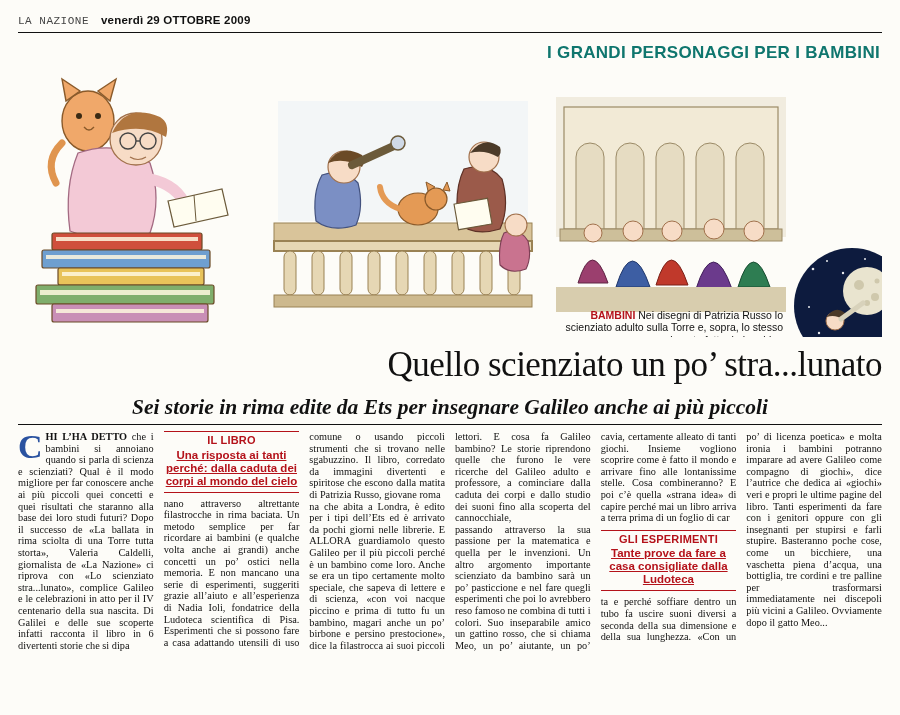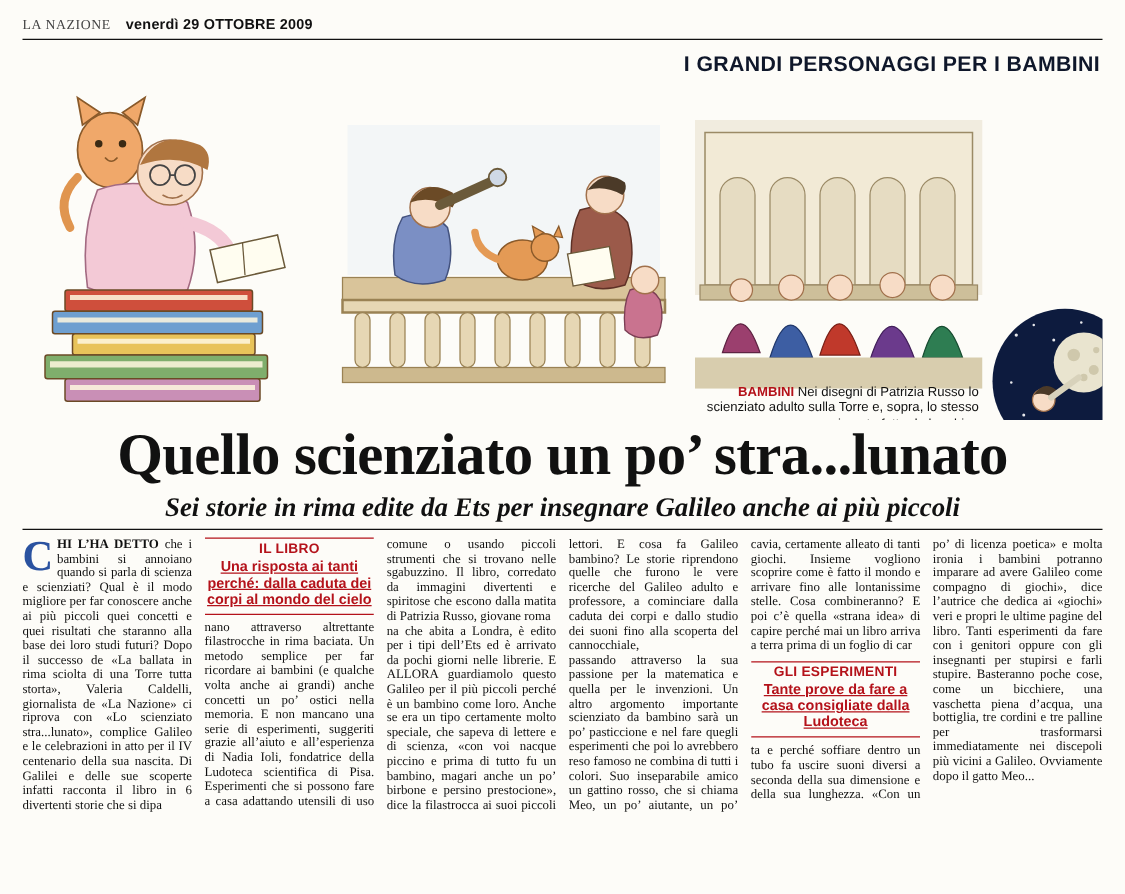--- a/index.html
+++ b/index.html
@@ -18,21 +18,21 @@
     padding:14px 18px 0 18px;
     background:#fdfcf8;
   }
   
   .masthead{
     display:flex;align-items:baseline;gap:12px;
     border-bottom:0;
     padding-bottom:2px;
   }
   .masthead .paper{
-    font-family:Liberation Serif, serif;
+    font-family:Liberation Mono, monospace;
     font-size:11px;letter-spacing:.5px;color:#444;
     font-variant:small-caps;
   }
   .masthead .date{
     font-family:"Liberation Sans", sans-serif;
     font-size:11.5px;font-weight:bold;color:#111;
     letter-spacing:.2px;
   }
   .rule-top{
     border-top:1px solid #111;
@@ -42,21 +42,21 @@
   .band{
     position:relative;
     height:300px;
     margin-top:4px;
     overflow:hidden;
   }
   .kicker{
     position:absolute;top:6px;right:2px;
     font-family:"Liberation Sans", sans-serif;
     font-weight:bold;font-size:17px;
-    color:#0f172a;
+    color:#0f766e;
     letter-spacing:.3px;
     text-align:right;
   }
   
   .illus-left{
     position:absolute;left:0;top:24px;width:230px;height:270px;
   }
   .illus-mid{
     position:absolute;left:250px;top:46px;width:275px;height:252px;
   }
@@ -69,24 +69,24 @@
   .cap{
     position:absolute;
     font-family:"Liberation Sans", sans-serif;
     font-size:10.5px;line-height:12.4px;color:#111;
   }
   .cap b{color:#b4121a;}
   .cap-cannoc{ left:250px; top:82px; width:268px; }
   .cap-ironia{ left:540px; top:272px; width:225px; text-align:right;}
   
   .headline{
-    text-align:center;
+    text-align:right;
     font-family:"Liberation Serif", serif;
-    font-weight:bold;
-    font-size:47px;
+    font-weight:normal;
+    font-size:35px;
     line-height:52px;
     letter-spacing:-0.5px;
     margin-top:2px;
   }
   .subhead{
     text-align:center;
     font-family:"Liberation Serif", serif;
     font-style:italic;
     font-weight:bold;
     font-size:21.5px;

